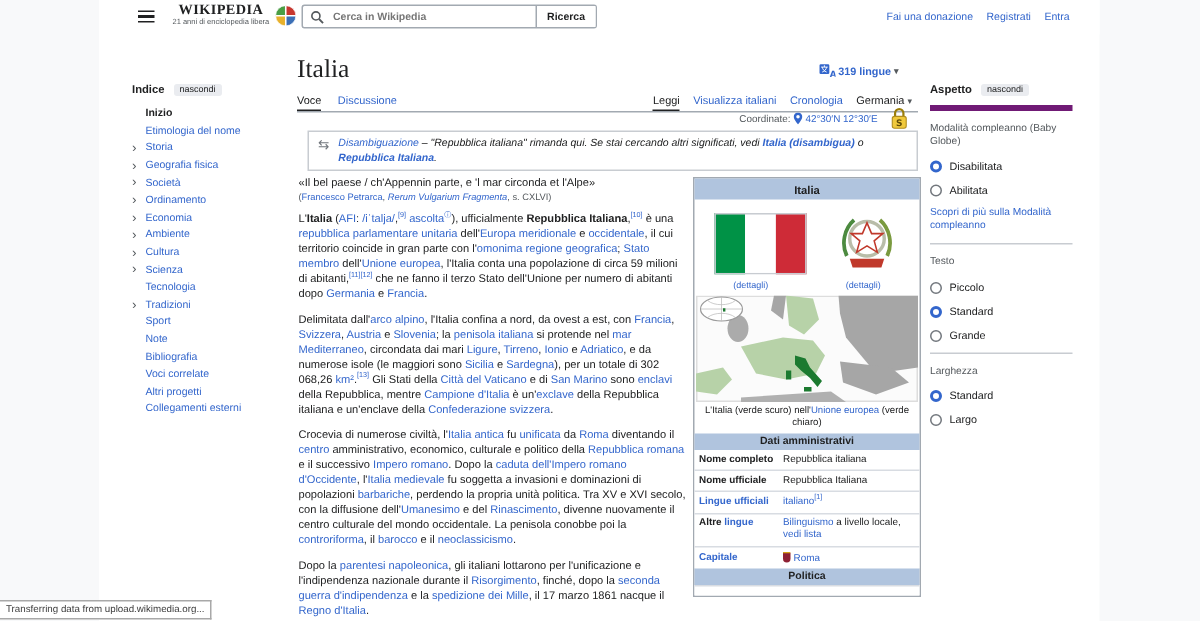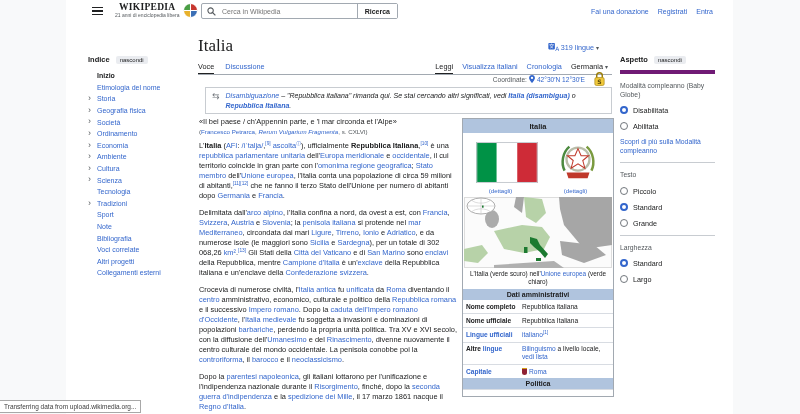--- a/index.html
+++ b/index.html
@@ -11,39 +11,39 @@
   
   .header{position:absolute;left:66px;top:0;width:667px;height:23px;background:#fff;}
   .hamburger{position:absolute;left:26px;top:7px;width:11px;height:9px;cursor:pointer;}
   .hamburger i{display:block;height:1.4px;background:#202122;margin-bottom:2px;}
   .logo{position:absolute;left:49px;top:2px;display:flex;align-items:flex-end;gap:3px;}
   .logo-txt{text-align:center;}
   .logo-word{font-family:"Liberation Serif",serif;font-weight:bold;font-size:9.5px;letter-spacing:.3px;color:#202122;line-height:10px;}
   .logo-tag{font-size:5px;color:#54595d;line-height:6px;}
   .search{position:absolute;left:135px;top:3px;width:197px;height:16px;border:1px solid #a2a9b1;border-radius:2px;background:#fff;display:flex;align-items:center;box-sizing:border-box;}
   .search svg{margin:0 4px 0 5px;flex:none;}
-  .search input{border:0;outline:0;flex:1;font-size:7px;font-family:"Liberation Sans",sans-serif;color:#202122;background:transparent;min-width:0;}
+  .search input{border:0;outline:0;flex:1;font-size:7px;font-family:"Liberation Sans",sans-serif;color:#202122;background:transparent;min-width:0;font-weight:bold;}
   .search-btn{height:100%;border:0;border-left:1px solid #a2a9b1;background:#fff;font-size:7px;font-weight:bold;color:#202122;padding:0 7px;font-family:"Liberation Sans",sans-serif;}
   .userlinks{position:absolute;right:20px;top:8px;display:flex;gap:9px;font-size:7px;color:#3366cc;white-space:nowrap;}
 
   
   .toc{position:absolute;left:88px;top:55px;width:106px;}
   .toc-head{display:flex;align-items:center;gap:6px;}
   .toc-title{font-size:7.5px;font-weight:bold;}
   .chip{font-size:6px;background:#eaecf0;border-radius:2px;padding:1px 4px;color:#202122;}
   .toc-list{margin-top:6px;}
   .toc-item{position:relative;padding-left:9px;height:11.6px;display:flex;align-items:center;font-size:7px;color:#3366cc;cursor:pointer;}
   .toc-chev{position:absolute;left:0;top:0;color:#54595d;font-size:9px;line-height:11px;visibility:hidden;}
   .toc-chev.show{visibility:visible;}
   .toc-label.active{color:#202122;font-weight:bold;}
 
   
   .content{position:absolute;left:198px;top:36px;width:417px;}
   .page-title{font-family:"Liberation Serif",serif;font-size:17px;line-height:20px;color:#202122;}
-  .langbtn{position:absolute;right:16px;top:6px;display:flex;align-items:center;gap:2px;color:#3366cc;font-size:7.2px;font-weight:normal;cursor:pointer;}
+  .langbtn{position:absolute;right:16px;top:6px;display:flex;align-items:center;gap:2px;color:#3366cc;font-size:7.2px;font-weight:bold;cursor:pointer;}
   .caret{font-size:6px;color:#54595d;}
   .tabsrow{position:relative;height:15px;border-bottom:1px solid #a2a9b1;margin-top:3px;width:414px;}
   .tabs-left{position:absolute;left:0;bottom:0;display:flex;gap:11px;justify-content:space-between;}
   .tabs-right{position:absolute;right:4px;bottom:0;display:flex;gap:9px;}
   .tab{font-size:7.3px;color:#3366cc;padding-bottom:2px;cursor:pointer;white-space:nowrap;}
   .tab.active{color:#202122;border-bottom:1.6px solid #202122;}
   .tab.tools{color:#202122;}
   .coordrow{position:absolute;right:30px;top:39px;display:flex;align-items:center;gap:2px;font-size:6.6px;color:#54595d;white-space:nowrap;}
   .coordrow .val{color:#3366cc;}
   .padlock{position:absolute;right:9px;top:35px;}
@@ -81,21 +81,21 @@
   .ib-value{flex:1;padding:2.5px 3px 2.5px 2px;font-size:6.6px;line-height:8.2px;}
   .ib-partial{height:6px;border-top:1px solid #d8dce2;background:#fff;}
 
   
   .aspetto{position:absolute;left:620px;top:55px;width:95px;font-size:7px;}
   .as-head{display:flex;align-items:center;gap:6px;padding-bottom:6px;border-bottom:4px solid #701a75;}
   .as-title{font-size:7.5px;font-weight:bold;}
   .as-group{padding-top:2px;}
   .as-group.bordered{border-top:1px solid #c8ccd1;margin-top:7px;}
   .as-label{color:#54595d;font-size:6.8px;line-height:8.5px;margin:6px 0 4px;}
-  .radio-row{display:flex;align-items:flex-start;gap:5px;margin:7px 0;cursor:pointer;}
+  .radio-row{display:flex;align-items:flex-end;gap:5px;margin:7px 0;cursor:pointer;}
   .radio{width:8px;height:8px;border-radius:50%;border:1px solid #72777d;background:#fff;box-sizing:border-box;flex:none;}
   .radio.sel{border:2.6px solid #3366cc;}
   .radio-label{font-size:7.2px;color:#202122;}
   .as-link{color:#3366cc;font-size:6.8px;line-height:8.5px;margin:3px 0 2px;cursor:pointer;}
 
   .statusbar{position:absolute;left:0;top:400px;width:141px;height:13px;background:#fff;border:1px solid #a8a8a8;border-left:none;display:flex;align-items:center;padding-left:4px;font-size:6.5px;color:#3c3c3c;z-index:50;box-sizing:border-box;}
 </style>
 </head>
 <body>
 

